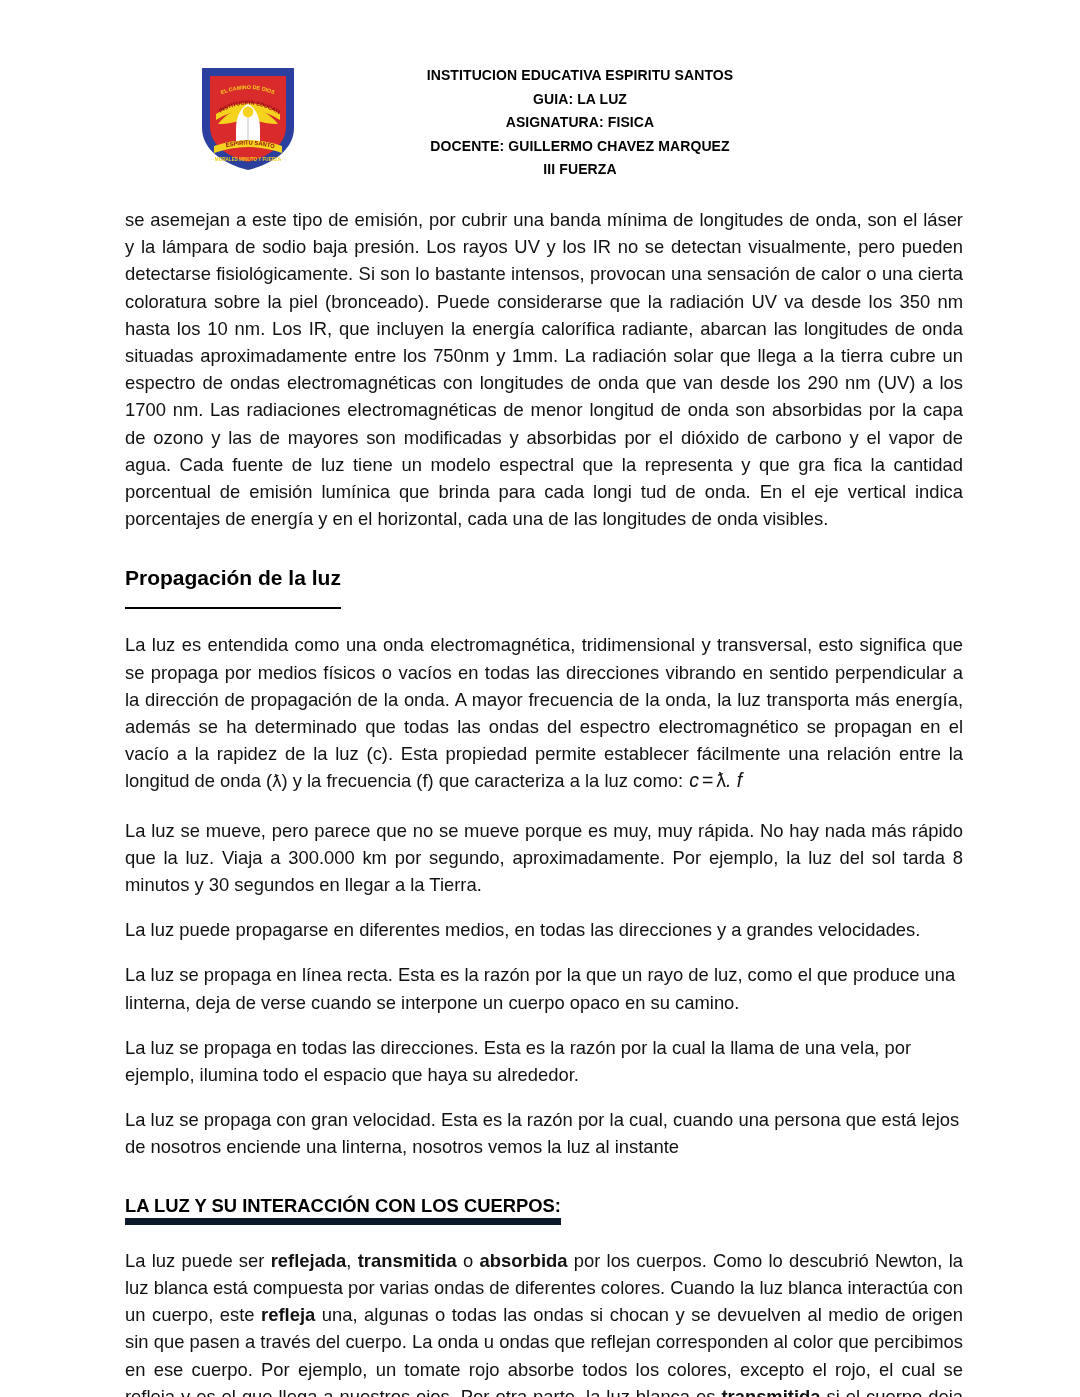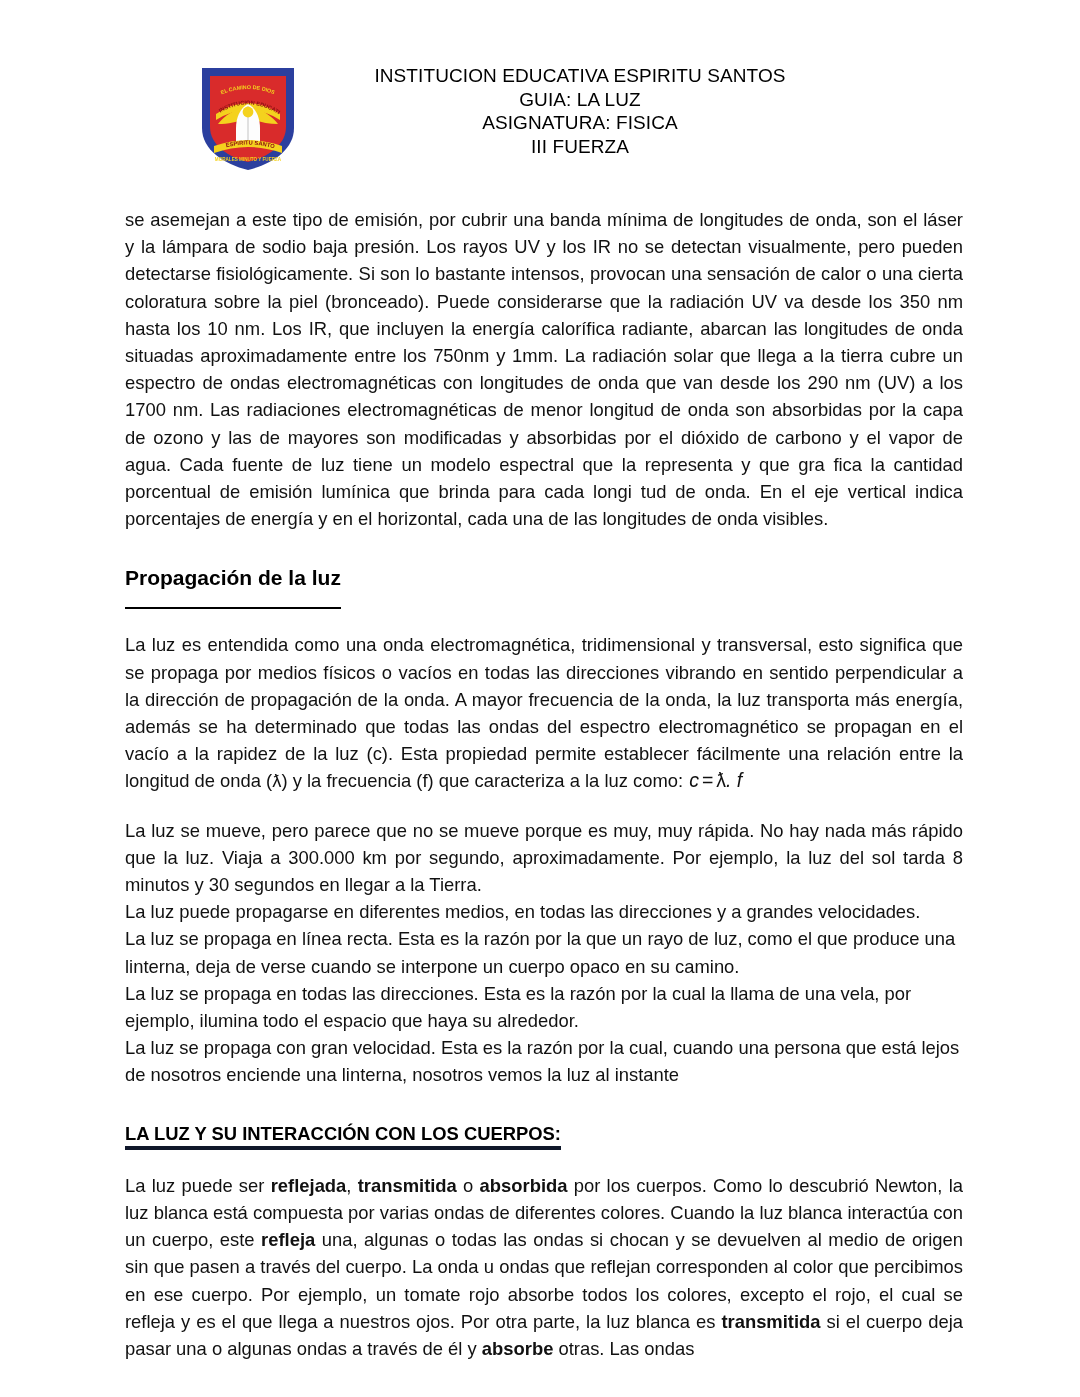--- a/index.html
+++ b/index.html
@@ -37,22 +37,22 @@
     height: 112px;
   }
   .header-titles {
     position: absolute;
     left: 300px;
     top: 6px;
     width: 560px;
     text-align: center;
   }
   .header-line {
-    font-size: 19px;
-    font-weight: normal;
+    font-size: 14px;
+    font-weight: bold;
     line-height: 23.5px;
     letter-spacing: 0.1px;
     white-space: nowrap;
   }
 
   
   .content {
     position: absolute;
     left: 125px;
     top: 206px;
@@ -61,40 +61,41 @@
   p.body-par {
     margin: 0;
     font-size: 18.4px;
     line-height: 27.2px;
     text-align: justify;
     text-justify: inter-word;
     color: #111111;
   }
   p.body-par.ragged {
     text-align: left;
+    margin-top: 18px;
   }
   .gap-md { height: 22px; }
   .gap-lg { height: 32px; }
 
   h2.section-head {
     margin: 0;
     font-size: 21px;
     font-weight: bold;
     line-height: 28px;
     display: inline-block;
     border-bottom: 2.2px solid #000;
     padding-bottom: 15px;
   }
   h3.sub-head {
     margin: 0;
     font-size: 18.4px;
     font-weight: bold;
     line-height: 25px;
     display: inline-block;
-    border-bottom: 4px solid #0f172a;
+    border-bottom: 7px solid #0f172a;
     padding-bottom: 0px;
   }
   .head-row { line-height: 0; }
 
   b.inline-bold { font-weight: bold; }
 
   .formula {
     font-family: Liberation Sans, sans-serif;
     font-style: italic;
     font-size: 19.5px;
@@ -147,20 +148,21 @@
         </text>
 
         <text x="52" y="99" text-anchor="middle" font-family="'Liberation Sans', sans-serif" font-size="4.6" fill="#f4d21e" font-weight="bold">MORALES  MINUTO  Y  FUERZA</text>
       </svg>
     </div>
 
     <div class="header-titles">
       <div class="header-line">INSTITUCION EDUCATIVA ESPIRITU SANTOS</div>
       <div class="header-line">GUIA: LA LUZ</div>
       <div class="header-line">ASIGNATURA: FISICA</div>
+      <div class="header-line">DOCENTE: GUILLERMO CHAVEZ MARQUEZ</div>
       <div class="header-line">III FUERZA</div>
     </div>
 
   </div>
 
   <div class="content">
 
     <p class="body-par">se asemejan a este tipo de emisión, por cubrir una banda mínima de longitudes de onda, son el láser y la lámpara de sodio baja presión.  Los rayos UV y los IR no se detectan visualmente, pero pueden detectarse fisiológicamente. Si son lo bastante intensos, provocan una sensación de calor o una cierta coloratura sobre la piel (bronceado).  Puede considerarse que la radiación UV va desde los 350 nm hasta los 10 nm. Los IR, que incluyen la energía calorífica radiante, abarcan las longitudes de onda situadas aproximadamente entre los 750nm y 1mm.  La radiación solar que llega a la tierra cubre un espectro de ondas electromagnéticas con longitudes de onda que van desde los 290 nm (UV) a los 1700 nm.  Las radiaciones electromagnéticas de menor longitud de onda son absorbidas por la capa de ozono y las de mayores son modificadas y absorbidas por el dióxido de carbono y el vapor de agua.  Cada fuente de luz tiene un modelo espectral que la representa y que gra fica la cantidad porcentual de emisión lumínica que brinda para cada longi tud de onda. En el eje vertical indica porcentajes de energía y en el horizontal, cada una de las longitudes de onda visibles.</p>
 
     <div class="gap-lg"></div>

